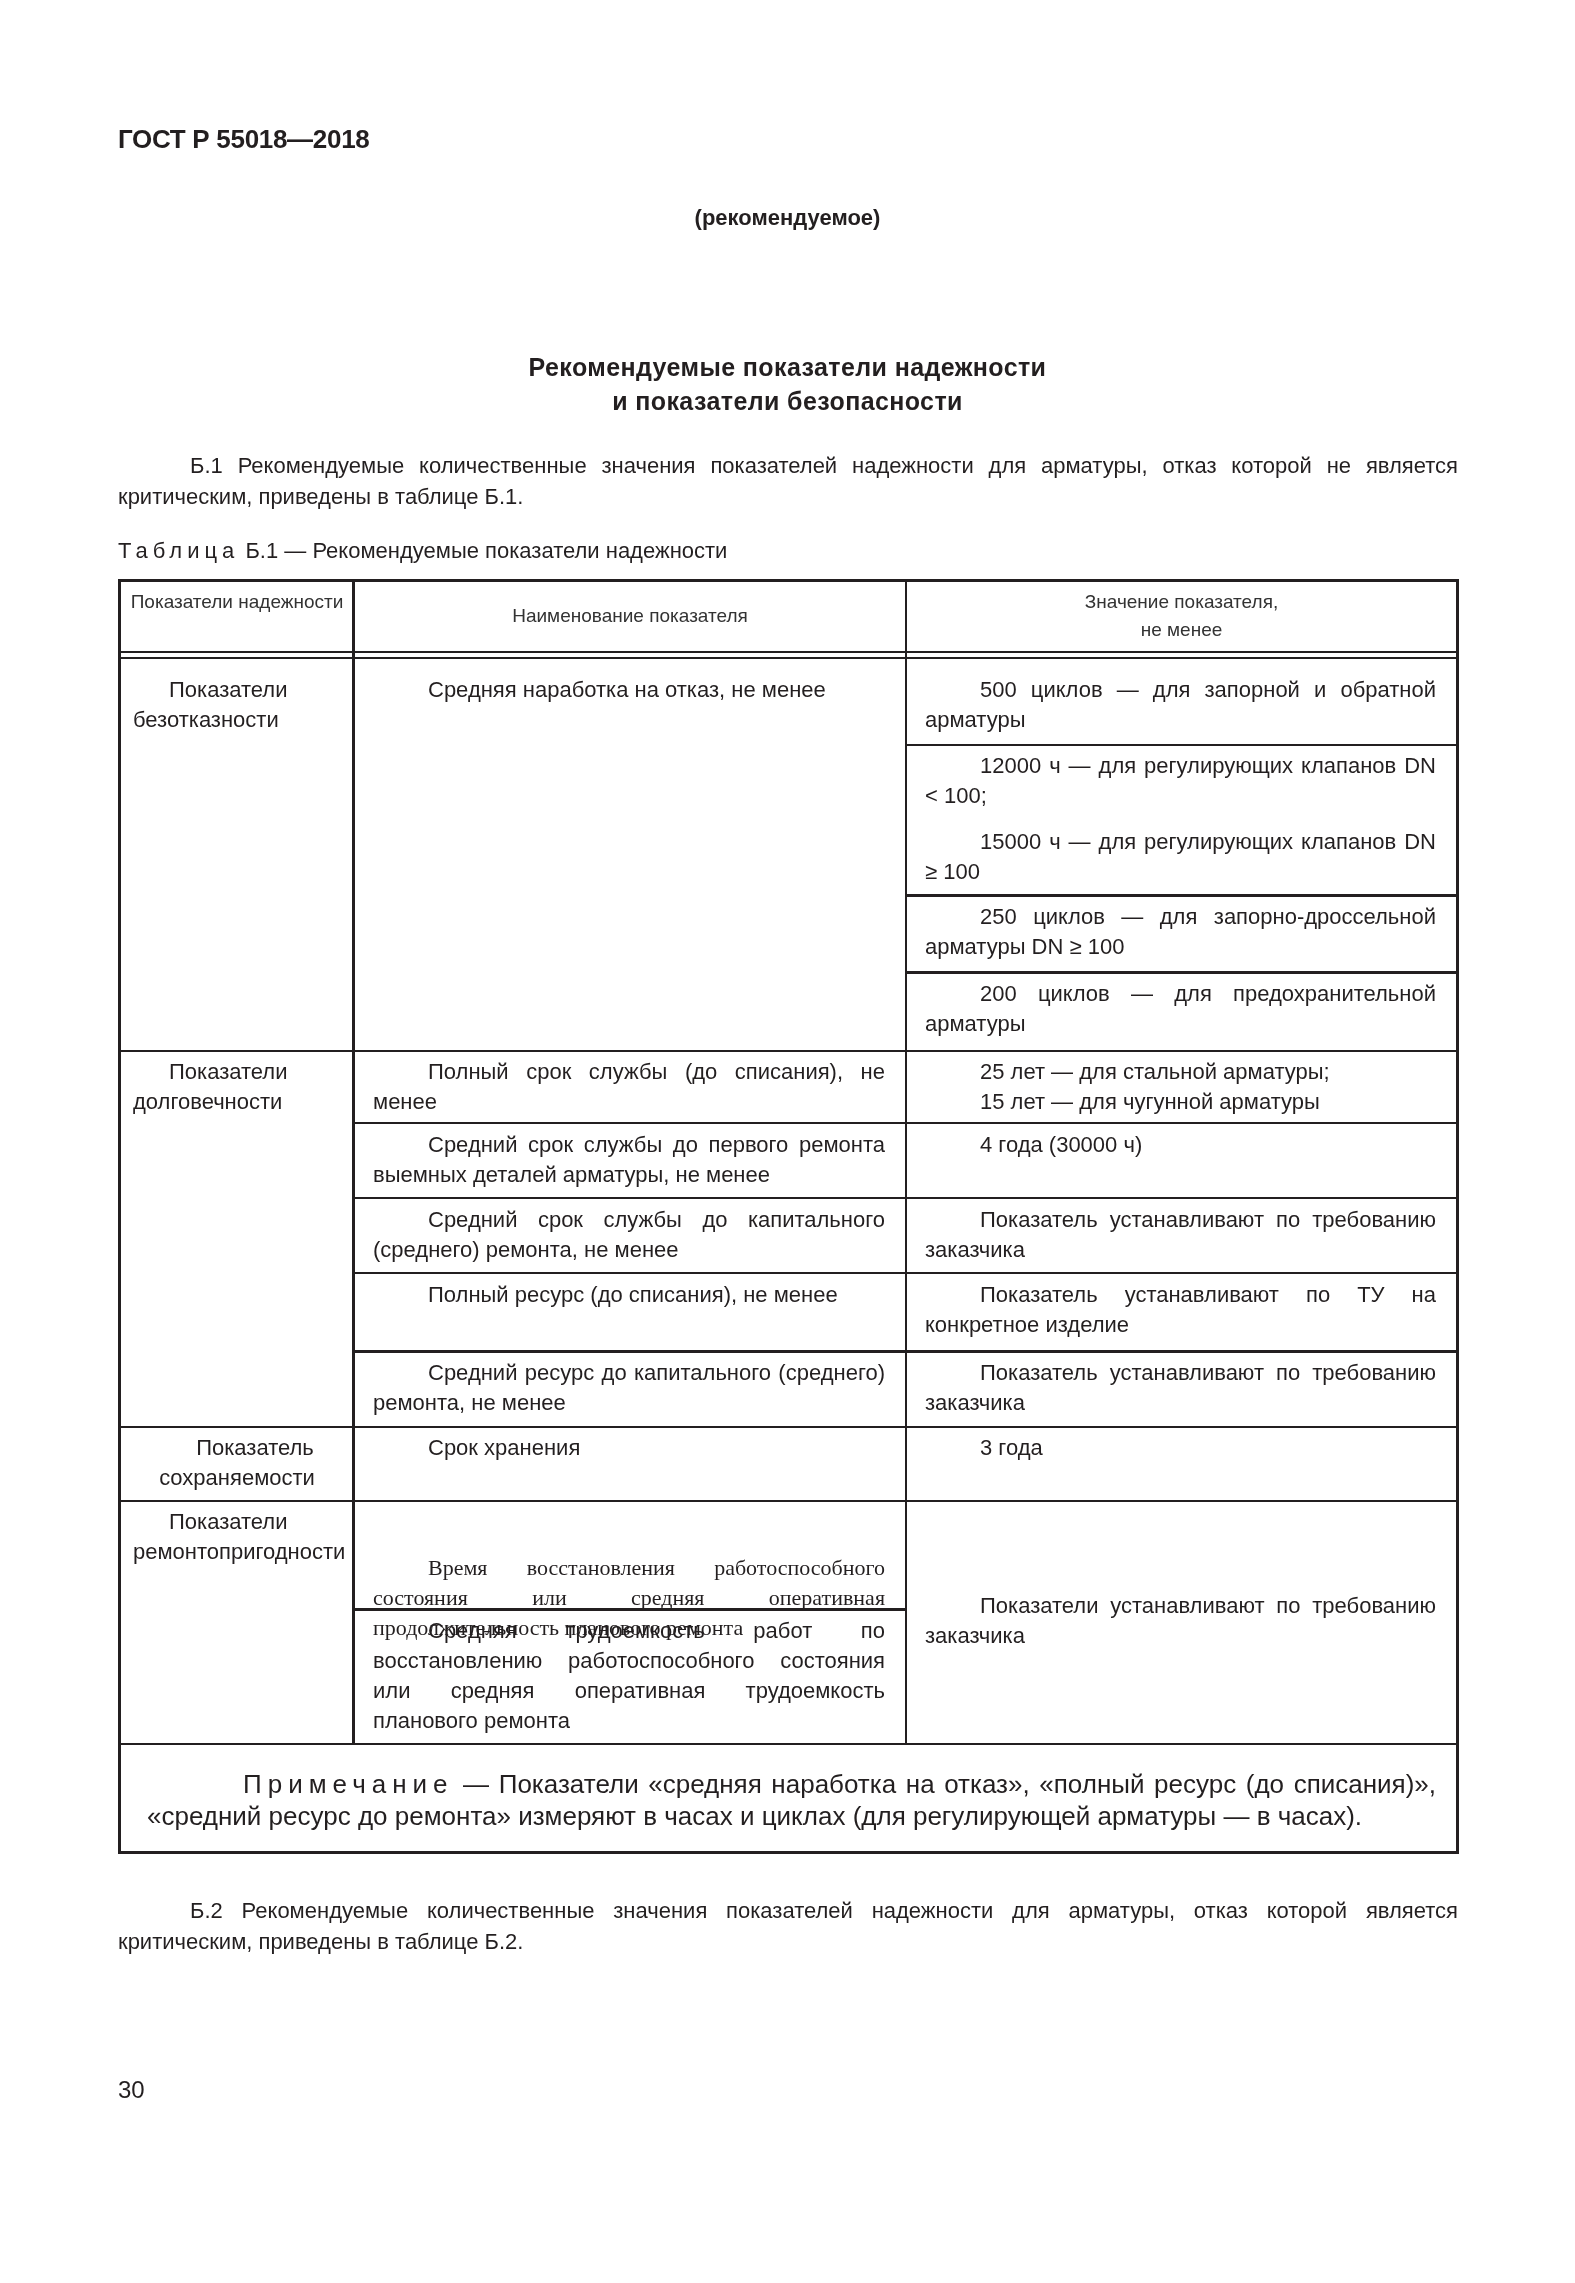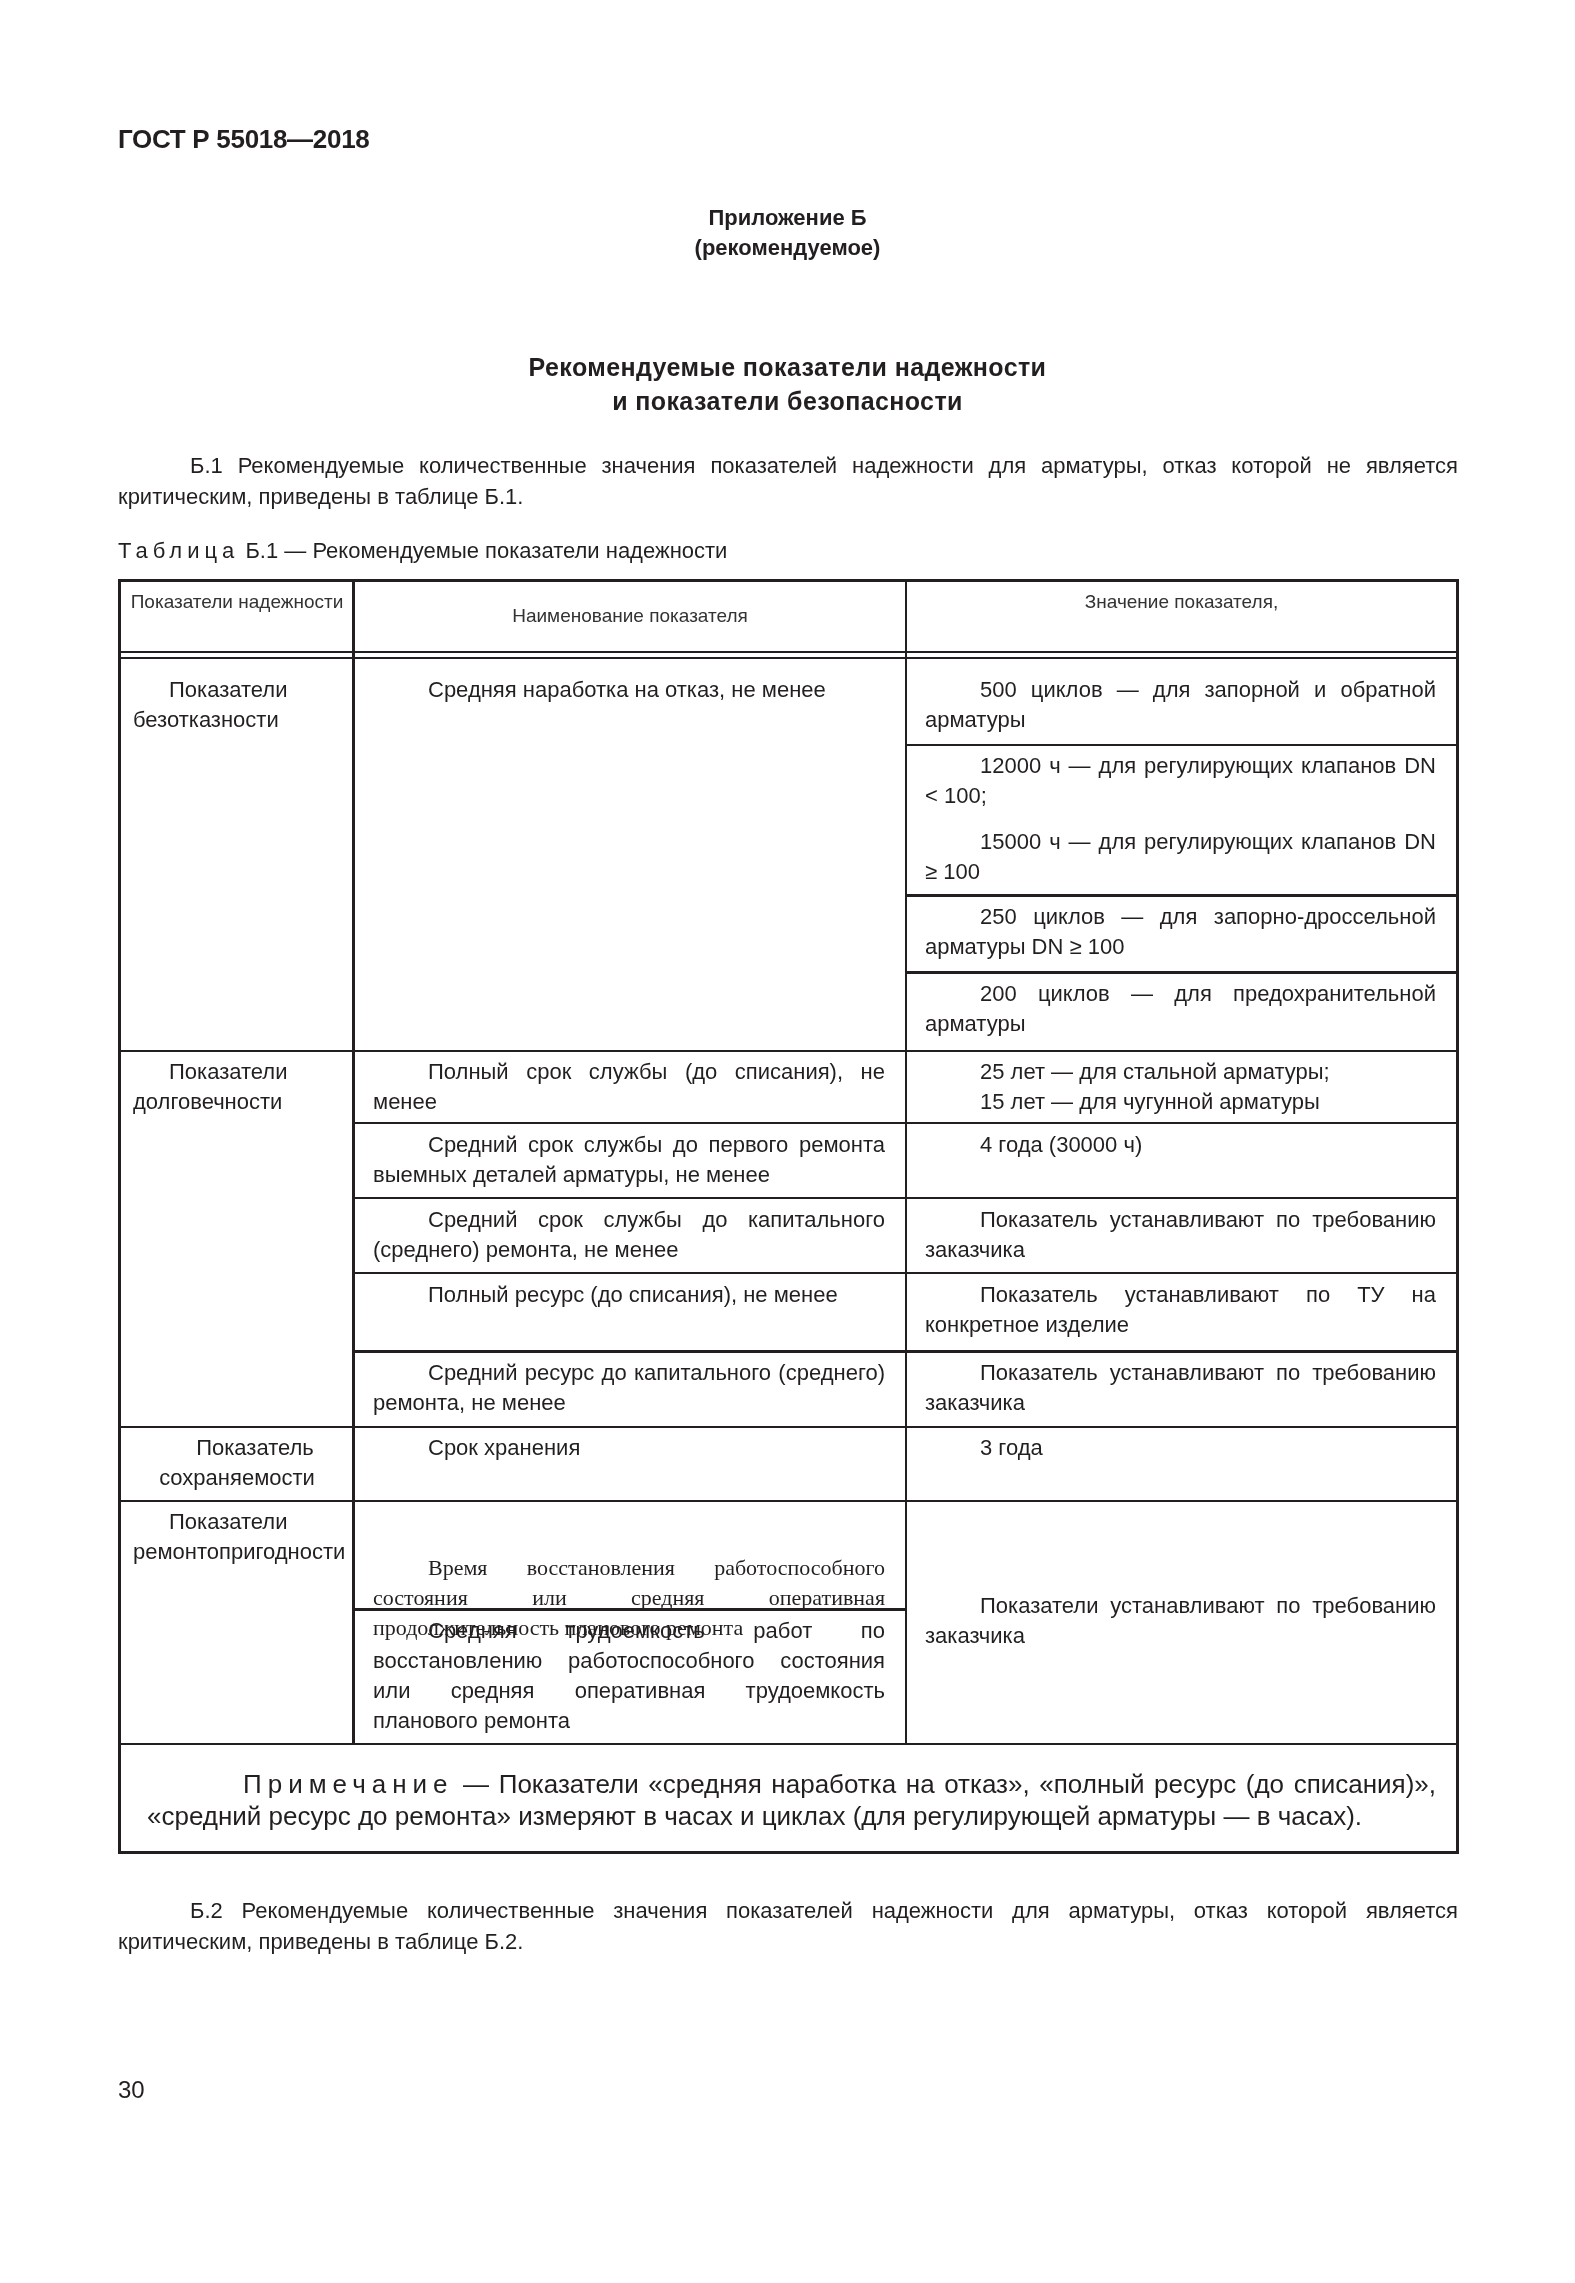--- a/index.html
+++ b/index.html
@@ -33,21 +33,20 @@
   .note { left: 121px; width: 1335px; padding: 0 20px 0 26px; font-size: 26px; line-height: 32px; text-align: justify; text-indent: 96px; }
   .note .spaced { letter-spacing: 6px; }
   .nowrap-lines span { display: block; }
 </style>
 </head>
 <body>
 
 <div class="abs doc-code">ГОСТ Р 55018—2018</div>
 
 <div class="abs center annex-title">
-  <div>Приложение Б</div>
   <div>(рекомендуемое)</div>
 </div>
 
 <div class="abs center section-title">
   <div>Рекомендуемые показатели надежности</div>
   <div>и показатели безопасности</div>
 </div>
 
 <div class="abs para p1">Б.1 Рекомендуемые количественные значения показателей надежности для арматуры, отказ которой не является критическим, приведены в таблице Б.1.</div>
 
@@ -82,20 +81,21 @@
   <div class="line h" style="left:352px; top:1197px; width:1106px;"></div>
   <div class="line h" style="left:352px; top:1272px; width:1106px;"></div>
   <div class="line thick h" style="left:352px; top:1350px; width:1106px;"></div>
 
   <div class="line thick h" style="left:352px; top:1608px; width:554px;"></div>
 
   <div class="cell hdr" style="left:121px; width:232px; top:588px;">Показатели надежности</div>
   <div class="cell hdr" style="left:355px; width:550px; top:602px;">Наименование показателя</div>
   <div class="cell hdr" style="left:907px; width:549px; top:588px;">
     <div>Значение показателя,</div>
+    <div>не менее</div>
   </div>
 
   <div class="cell c1" style="top:670px;">
       <span class="txt">Показатели безотказности</span>
     </div>
   <div class="cell c2" style="top:670px;">Средняя наработка на отказ, не менее</div>
   <div class="cell c3" style="top:670px;">500 циклов — для запорной и обратной арматуры</div>
   <div class="cell c3" style="top:746px;">
     <span>12000 ч — для регулирующих клапанов DN &lt; 100;</span>
   </div>

